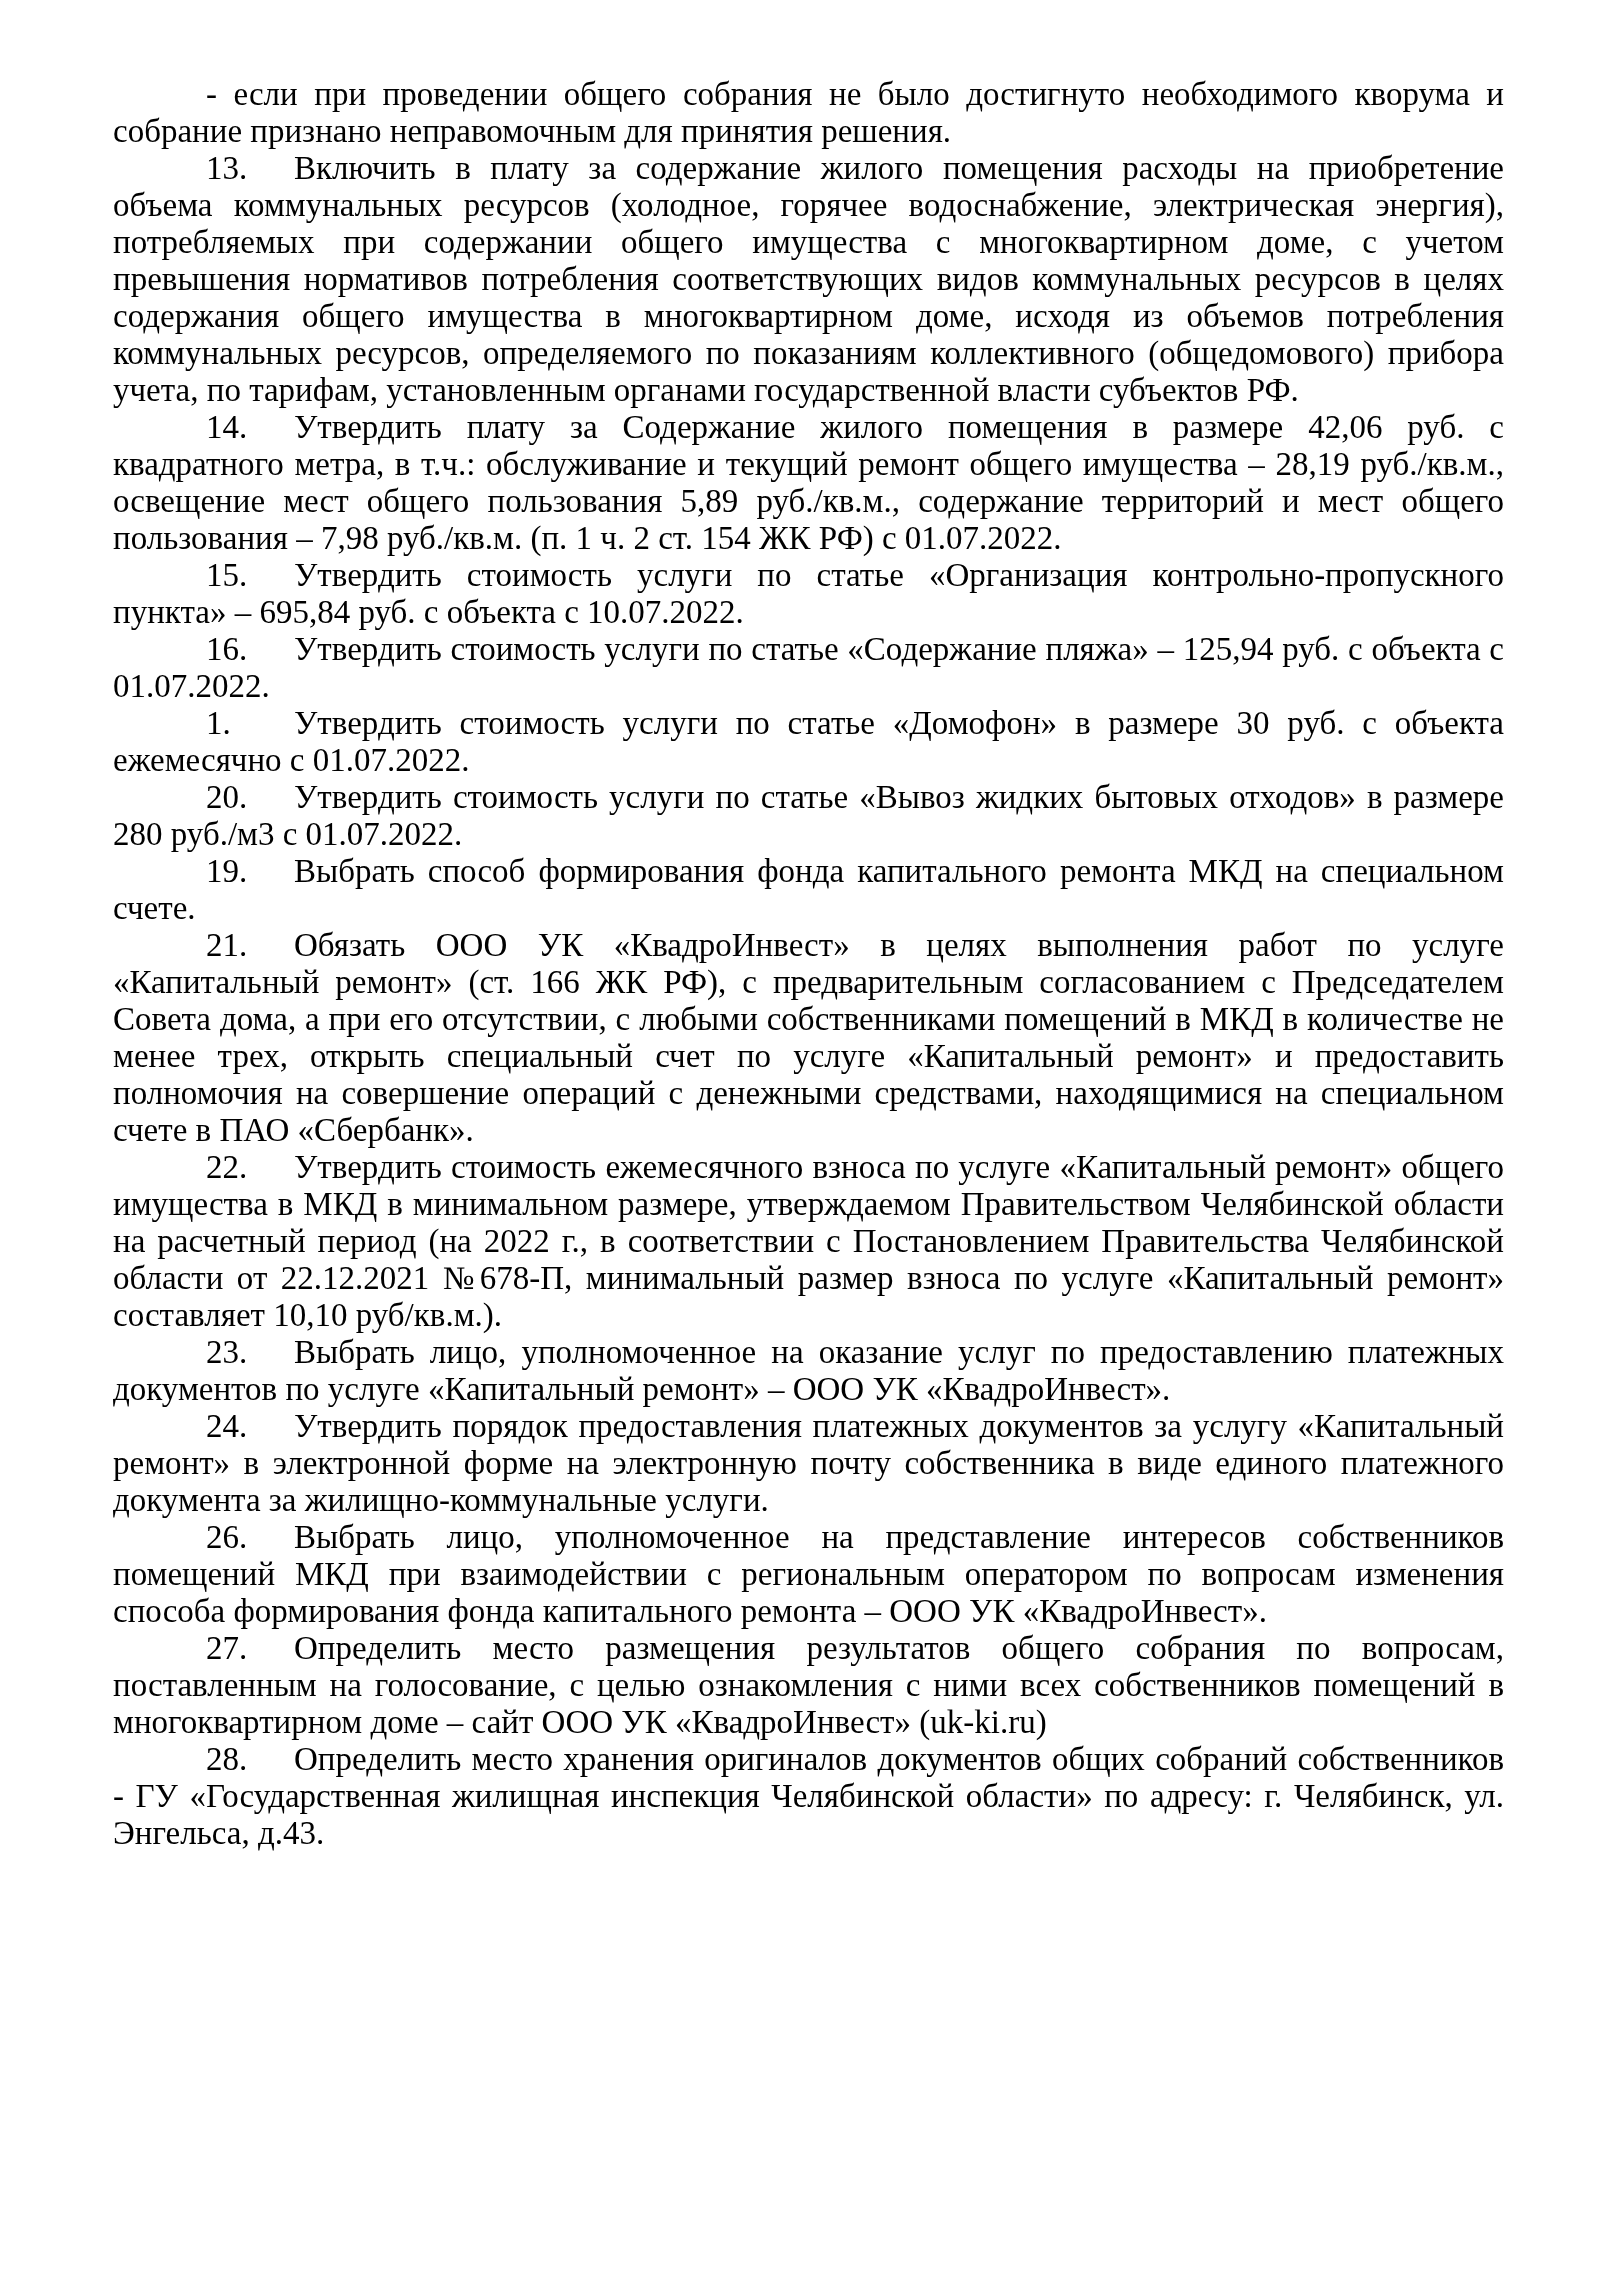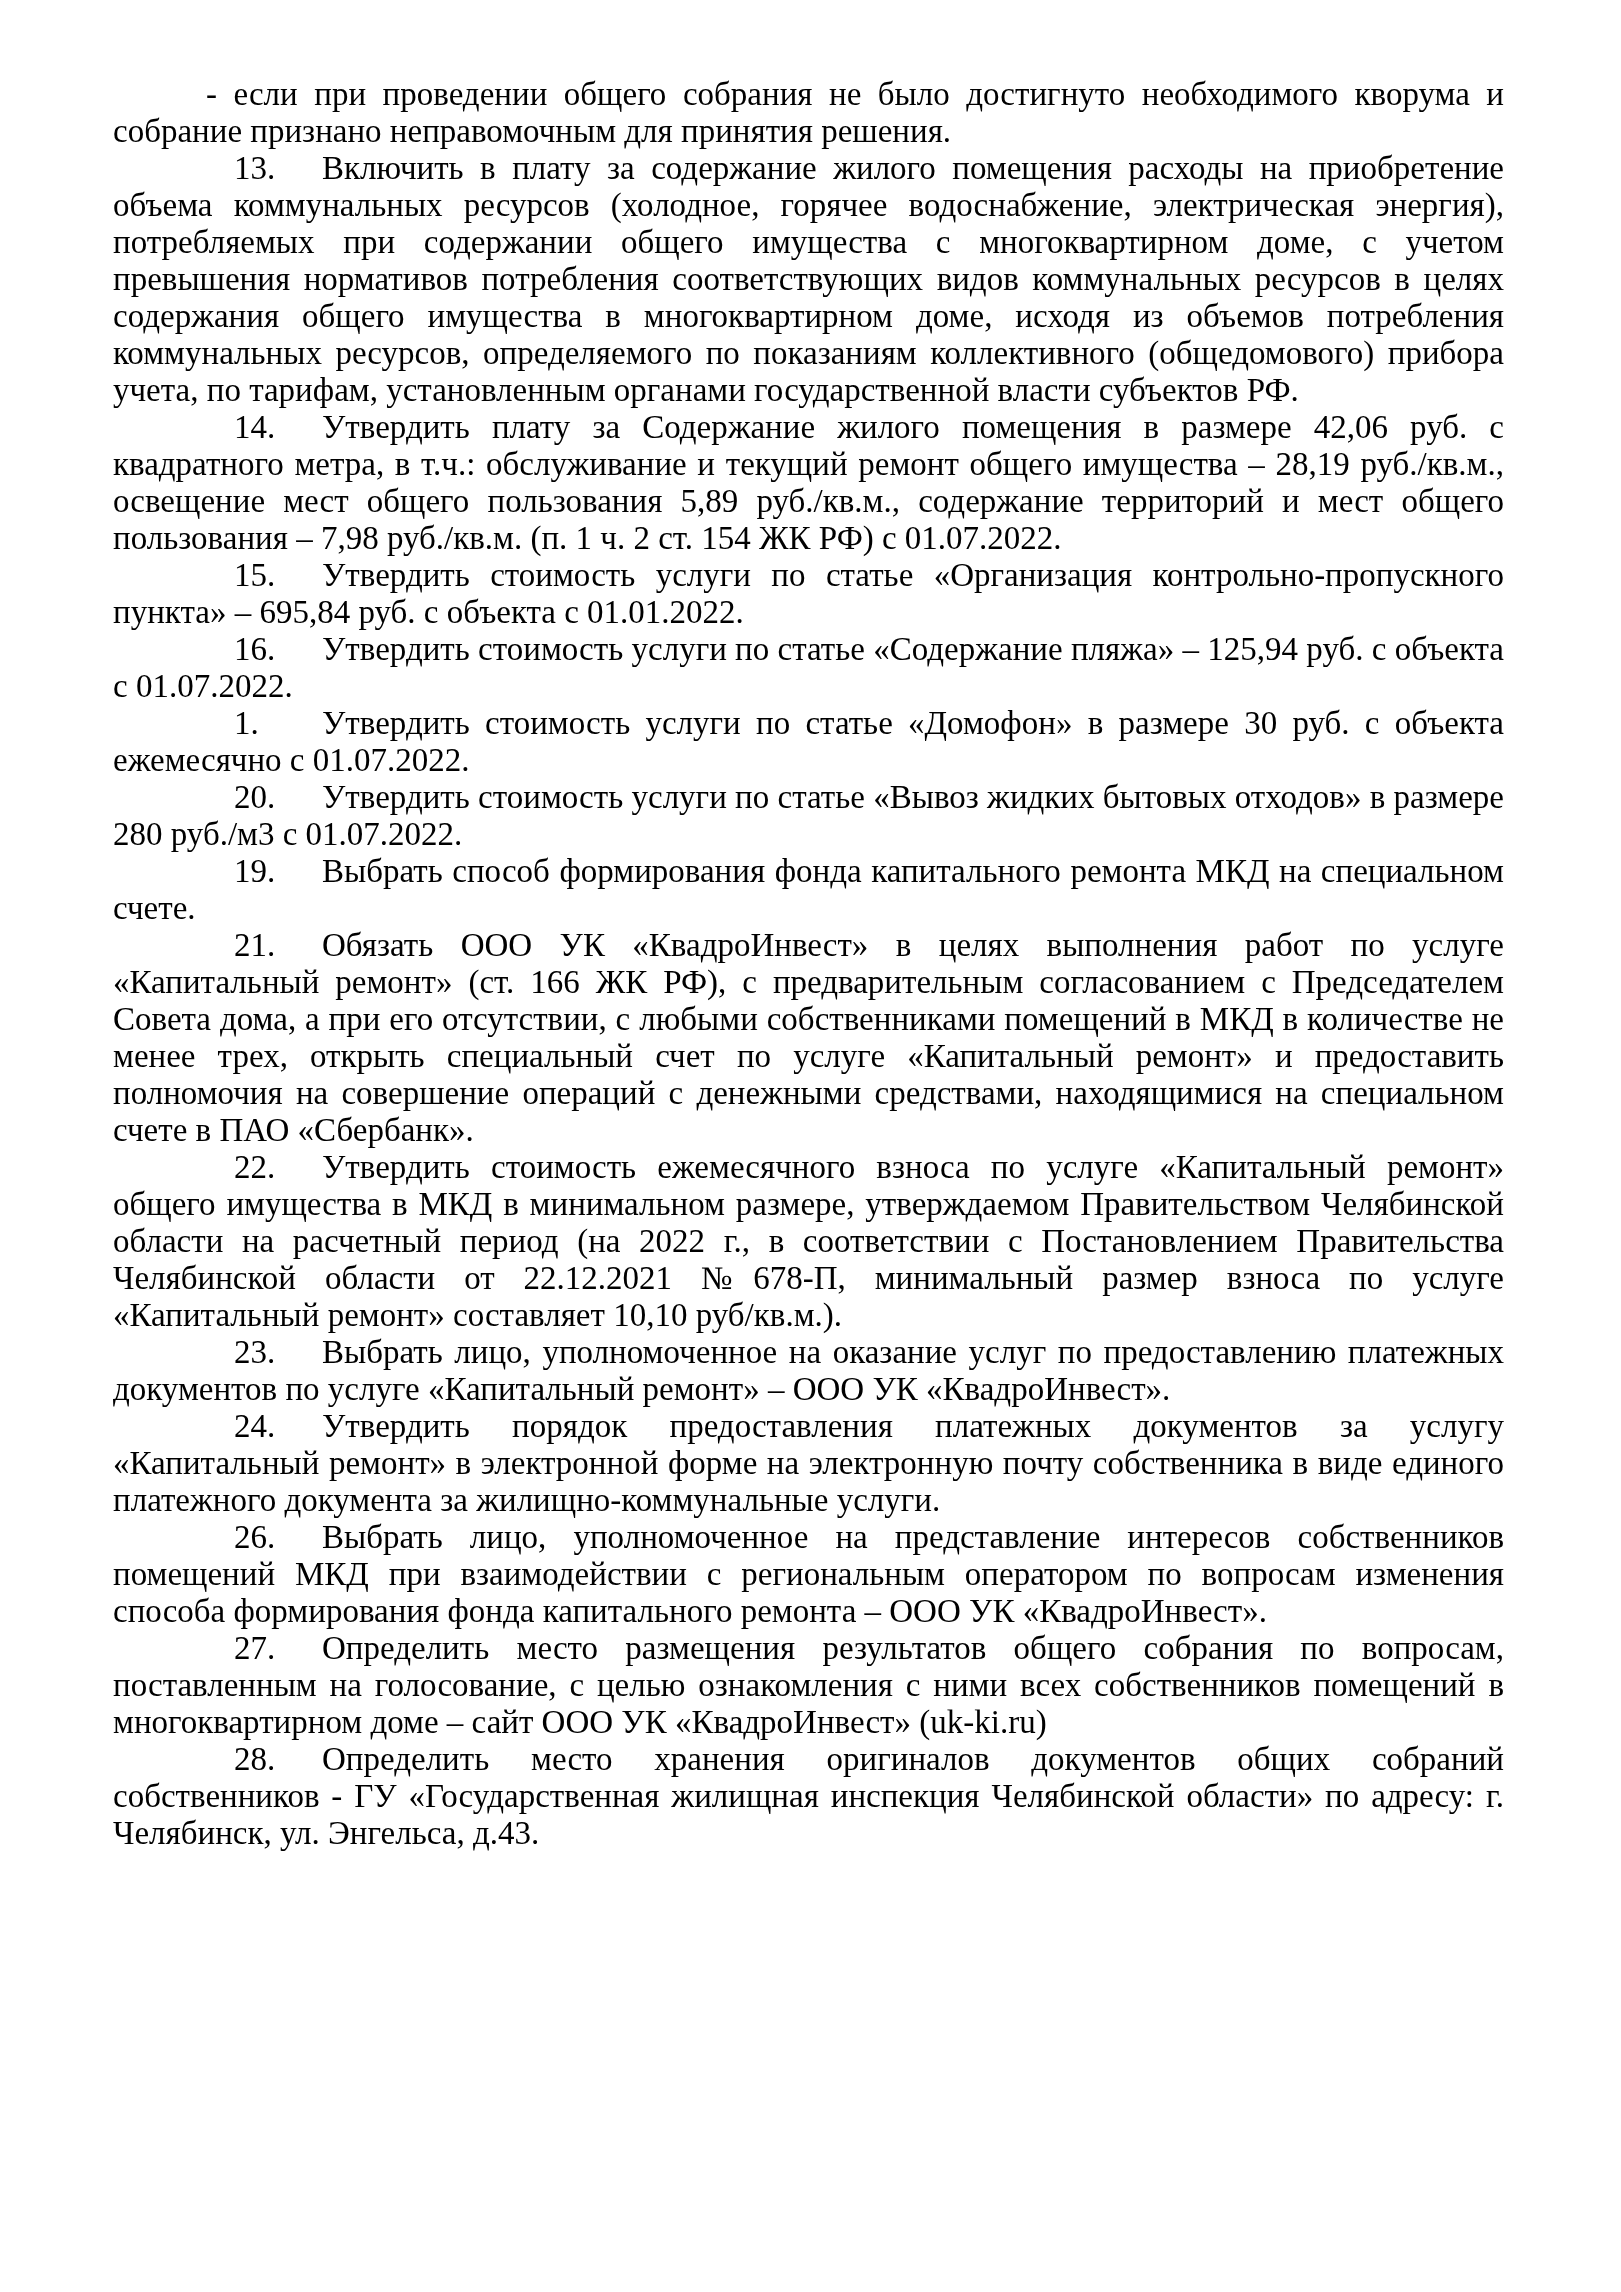--- a/index.html
+++ b/index.html
@@ -22,35 +22,34 @@
   }
   .para {
     margin: 0;
     text-align: justify;
     text-indent: 93px;
   }
   .num {
     display: inline-block;
     min-width: 88px;
     text-indent: 0;
-    margin-left: 28px;
   }
 </style>
 </head>
 <body>
 
 <div class="page">
 
   <p class="para"><span>- если при проведении общего собрания не было достигнуто необходимого кворума и собрание признано неправомочным для принятия решения.</span></p>
 
   <p class="para"><span class="num">13.</span><span>Включить в плату за содержание жилого помещения расходы на приобретение объема коммунальных ресурсов (холодное, горячее водоснабжение, электрическая энергия), потребляемых при содержании общего имущества с многоквартирном доме, с учетом превышения нормативов потребления соответствующих видов коммунальных ресурсов в целях содержания общего имущества в многоквартирном доме, исходя из объемов потребления коммунальных ресурсов, определяемого по показаниям коллективного (общедомового) прибора учета, по тарифам, установленным органами государственной власти субъектов РФ.</span></p>
 
   <p class="para"><span class="num">14.</span><span>Утвердить плату за Содержание жилого помещения в размере 42,06 руб. с квадратного метра, в т.ч.: обслуживание и текущий ремонт общего имущества – 28,19 руб./кв.м., освещение мест общего пользования 5,89 руб./кв.м., содержание территорий и мест общего пользования – 7,98 руб./кв.м. (п. 1 ч. 2 ст. 154 ЖК РФ) с 01.07.2022.</span></p>
 
-  <p class="para"><span class="num">15.</span><span>Утвердить стоимость услуги по статье «Организация контрольно-пропускного пункта» – 695,84 руб. с объекта с 01.01.2022.</span></p>
+  <p class="para"><span class="num">15.</span><span>Утвердить стоимость услуги по статье «Организация контрольно-пропускного пункта» – 695,84 руб. с объекта с 10.07.2022.</span></p>
 
   <p class="para"><span class="num">16.</span><span>Утвердить стоимость услуги по статье «Содержание пляжа» – 125,94 руб. с объекта с 01.07.2022.</span></p>
 
   <p class="para"><span class="num">1.</span><span>Утвердить стоимость услуги по статье «Домофон» в размере 30 руб. с объекта ежемесячно с 01.07.2022.</span></p>
 
   <p class="para"><span class="num">20.</span><span>Утвердить стоимость услуги по статье «Вывоз жидких бытовых отходов» в размере 280 руб./м3 с 01.07.2022.</span></p>
 
   <p class="para"><span class="num">19.</span><span>Выбрать способ формирования фонда капитального ремонта МКД на специальном счете.</span></p>
 
 

